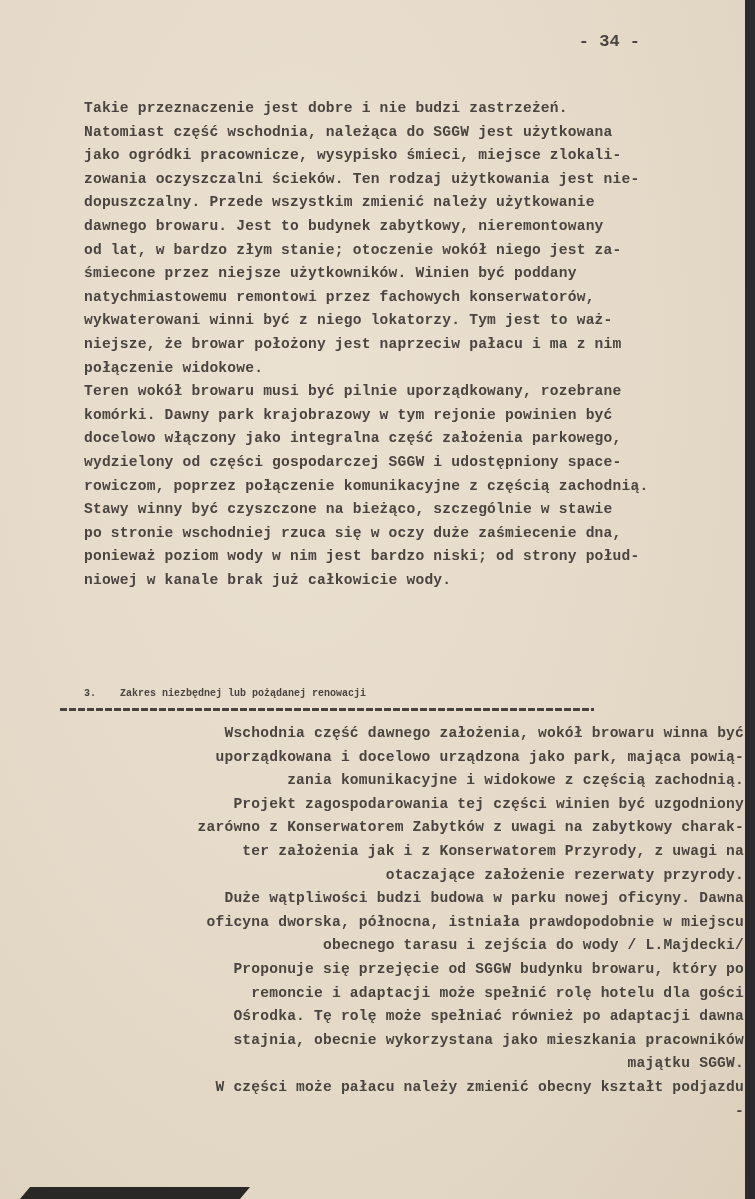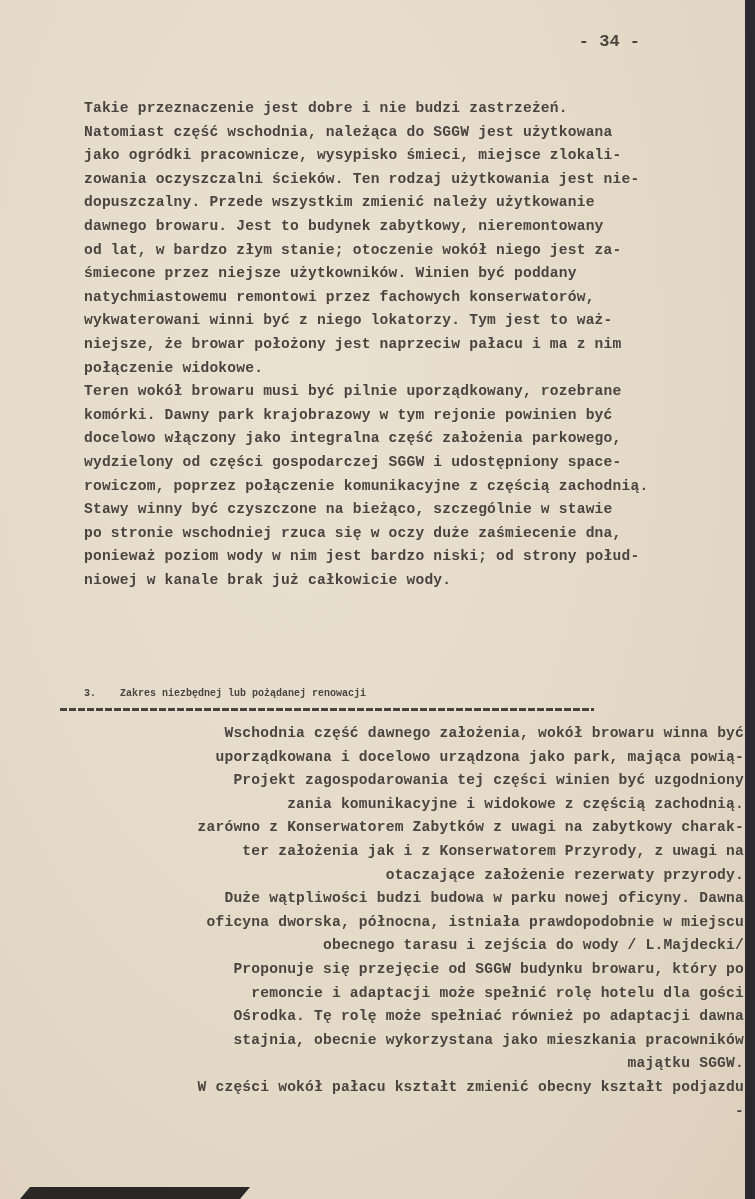--- a/index.html
+++ b/index.html
@@ -79,32 +79,32 @@
   <div class="section">
     <span class="section-title">3.</span>
     <span class="section-title">  </span>
     <span class="section-title">Zakres niezbędnej lub pożądanej renowacji</span>
   </div>
   <div class="underline-dashes"></div>
 
   <div class="text2">
     <div class="line">Wschodnia część dawnego założenia, wokół browaru winna być</div>
     <div class="line">uporządkowana i docelowo urządzona jako park, mająca powią-</div>
+    <div class="line">zania komunikacyjne i widokowe z częścią zachodnią.</div>
     <div class="line">Projekt zagospodarowania tej części winien być uzgodniony</div>
-    <div class="line">zania komunikacyjne i widokowe z częścią zachodnią.</div>
     <div class="line">zarówno z Konserwatorem Zabytków z uwagi na zabytkowy charak-</div>
     <div class="line">ter założenia jak i z Konserwatorem Przyrody, z uwagi na</div>
     <div class="line">otaczające założenie rezerwaty przyrody.</div>
     <div class="line">Duże wątpliwości budzi budowa w parku nowej oficyny. Dawna</div>
     <div class="line">oficyna dworska, północna, istniała prawdopodobnie w miejscu</div>
     <div class="line">obecnego tarasu i zejścia do wody / L.Majdecki/</div>
     <div class="line">Proponuje się przejęcie od SGGW budynku browaru, który po</div>
     <div class="line">remoncie i adaptacji może spełnić rolę hotelu dla gości</div>
     <div class="line">Ośrodka. Tę rolę może spełniać również po adaptacji dawna</div>
     <div class="line">stajnia, obecnie wykorzystana jako mieszkania pracowników</div>
     <div class="line">majątku SGGW.</div>
-    <div class="line">W części wokół pałacu kształt zmienić obecny kształt podjazdu</div>
+    <div class="line">W części może pałacu należy zmienić obecny kształt podjazdu</div>
     <div class="line">-</div>
   </div>
 </div>
 
 <div class="right-edge"></div>
 <div class="bottom-shadow"></div>
 
 </body></html>

